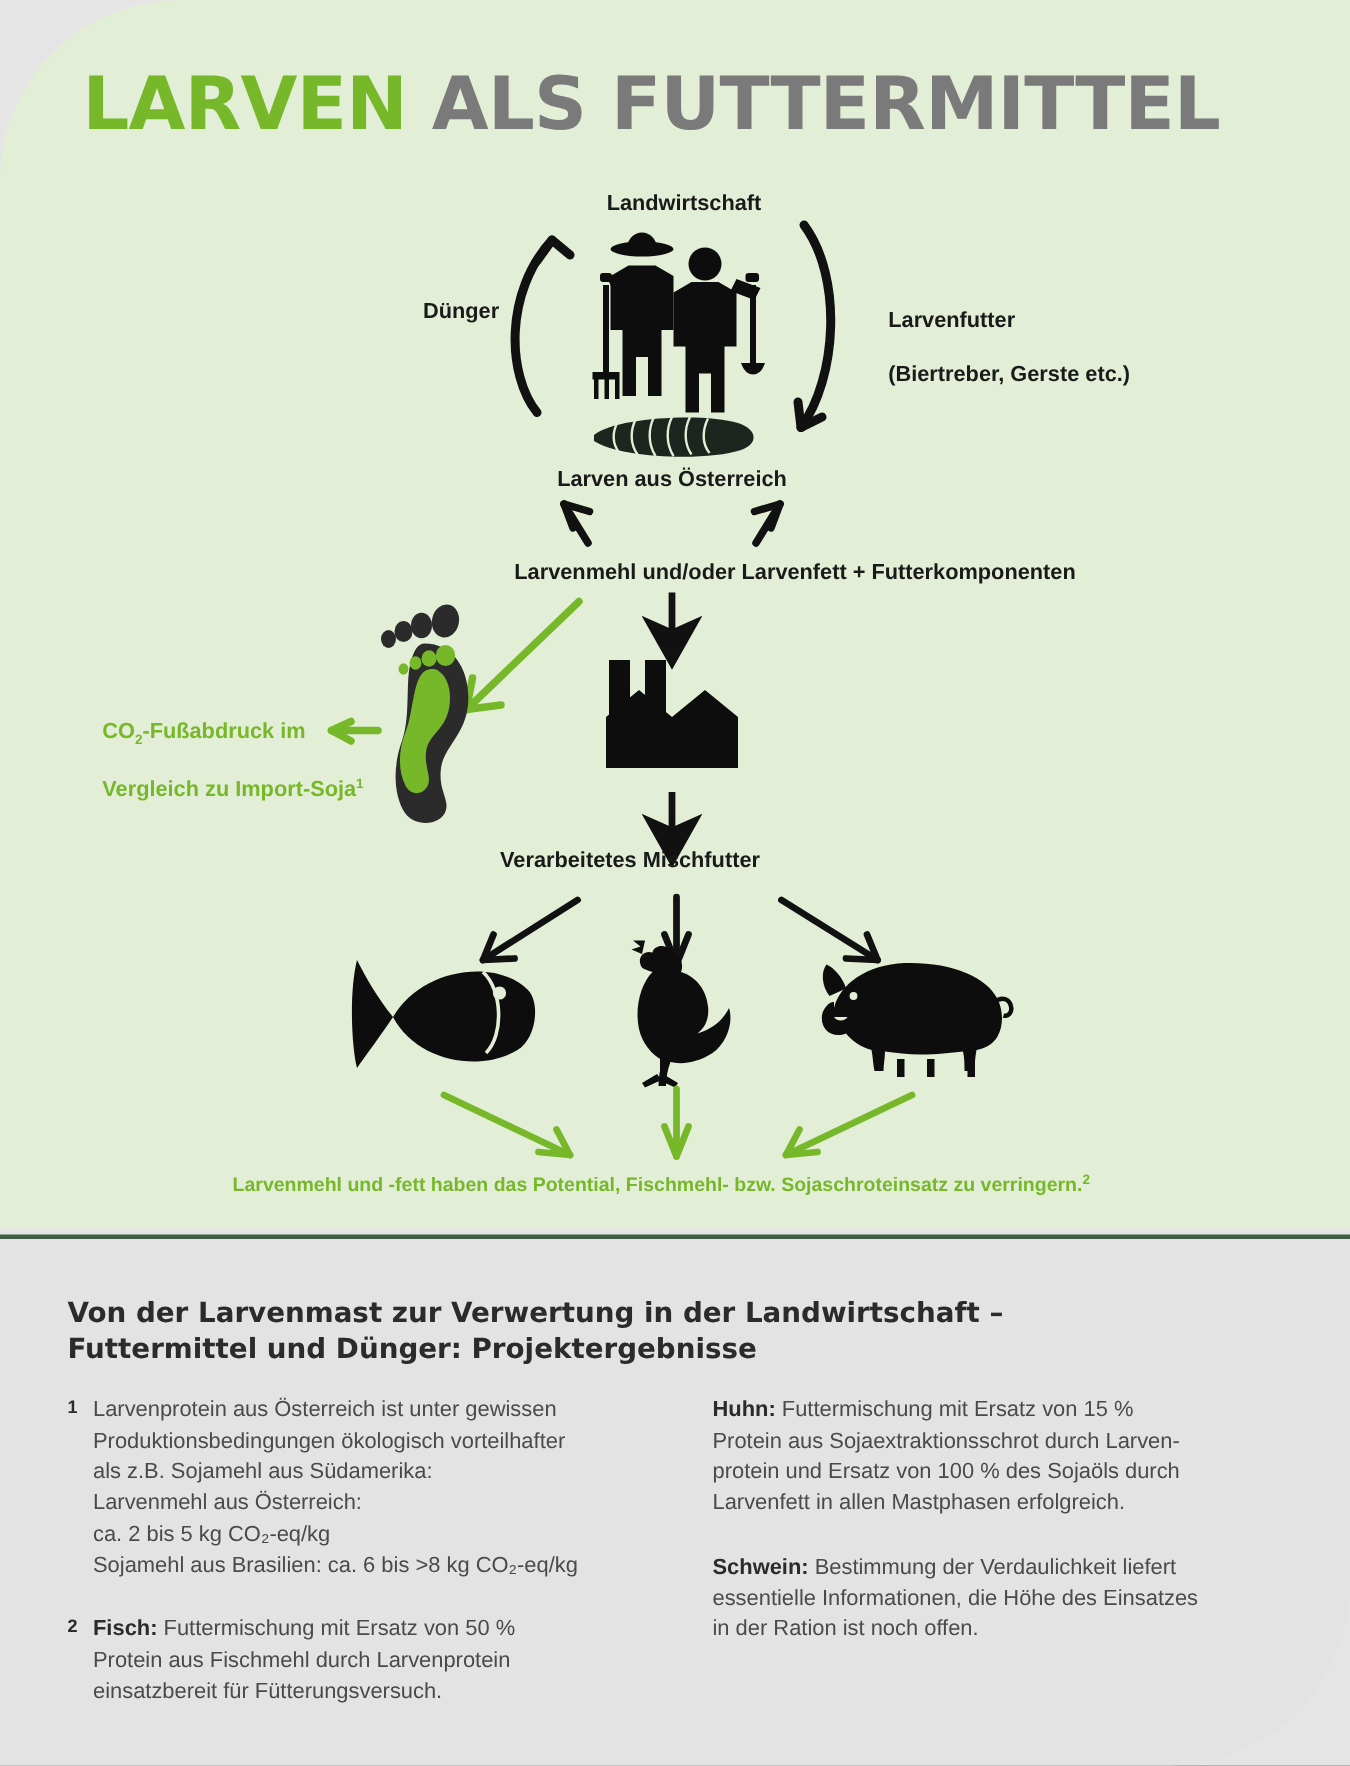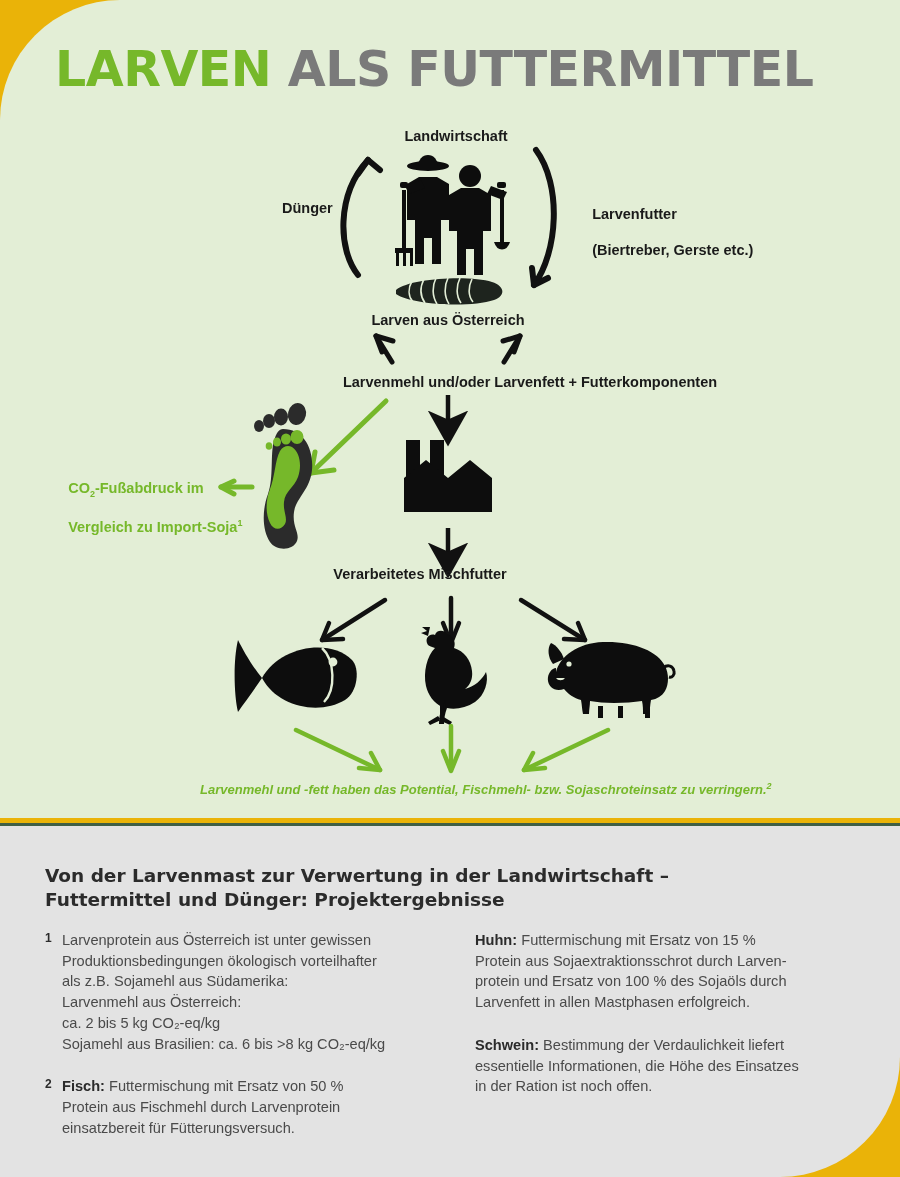--- a/index.html
+++ b/index.html
@@ -5,21 +5,21 @@
   html,body{margin:0;padding:0;}
   body{
     width:900px;height:1177px;
     background:#4c6b50;
     font-family:"Liberation Sans", sans-serif;
     overflow:hidden;
     position:relative;
   }
   #page{
     position:absolute;inset:0;
-    background:#eab308;
+    background:#e5e5e5;
   }
   
   .panel-green{
     position:absolute;left:0;top:0;width:900px;height:818px;
     background:#e3eed6;
     border-top-left-radius:120px;
     overflow:hidden;
   }
   .panel-divider{
     position:absolute;left:0;top:823px;width:900px;height:3px;
@@ -246,21 +246,21 @@
 
     <div class="lbl c" style="left:530px;top:373px;">Larvenmehl und/oder Larvenfett + Futterkomponenten</div>
 
     <div class="lbl green" style="left:44px;top:461px;">
       <span>CO</span><sub>2</sub><span>-Fußabdruck im</span><br>
       <span>Vergleich zu Import-Soja</span><sup>1</sup>
     </div>
 
     <div class="lbl c" style="left:420px;top:565px;">Verarbeitetes Mischfutter</div>
 
-    <div class="lbl green bigtext c" style="left:475px;top:765px;font-style:italic;">
+    <div class="lbl green bigtext c" style="left:430px;top:765px;">
       <span>Larvenmehl und -fett haben das Potential, Fischmehl- bzw. Sojaschroteinsatz zu verringern.</span><sup>2</sup>
     </div>
   </div>
 
   <div class="panel-divider"></div>
 
   <div class="panel-grey"></div>
 
   <div class="sec-head">
     <span>Von der Larvenmast zur Verwertung in der Landwirtschaft –</span><br>

